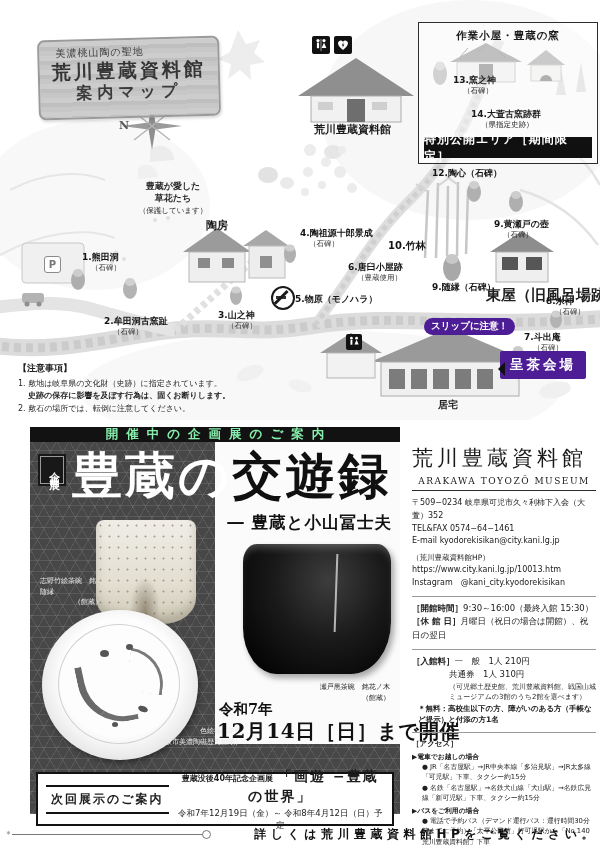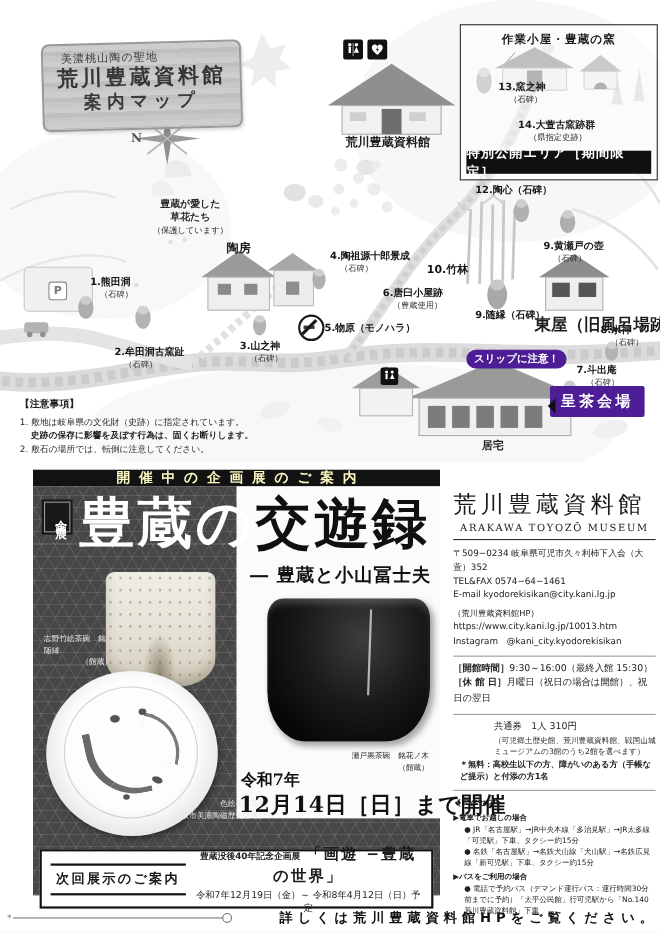--- a/index.html
+++ b/index.html
@@ -38,21 +38,21 @@
   .sq-icon{position:absolute;width:18px;height:18px;background:#111;border-radius:2px;display:flex;align-items:center;justify-content:center;}
   .nosmoke{position:absolute;left:271px;top:286px;width:20px;height:20px;border:2.5px solid #1a1a1a;border-radius:50%;background:#fff;}
   .nosmoke::before{content:"";position:absolute;left:3px;top:8px;width:10px;height:3px;background:#333;}
   .nosmoke::after{content:"";position:absolute;left:-1px;top:7.5px;width:18px;height:2.5px;background:#1a1a1a;transform:rotate(-45deg);}
   .notes{position:absolute;left:18px;top:362px;width:350px;font-size:8px;color:#1f1f1f;line-height:1.55;}
   .notes .nt{font-weight:bold;font-size:9px;margin-bottom:2px;}
   .notes .nb{font-weight:bold;padding-left:10px;}
 
   
   #poster{position:absolute;left:30px;top:427px;width:370px;height:395px;}
-  .p-head{height:15px;background:#121212;color:#fef9c3;display:flex;align-items:center;justify-content:center;
+  .p-head{height:15px;background:#121212;color:#86efac;display:flex;align-items:center;justify-content:center;
     font:bold 12.5px "DejaVu Serif",serif;letter-spacing:8px;text-indent:8px;}
   .p-body{position:relative;height:372px;background-color:#474747;
     background-image:
       repeating-linear-gradient(0deg,rgba(255,255,255,.10) 0 1px,transparent 1px 11px),
       repeating-linear-gradient(60deg,rgba(255,255,255,.09) 0 1px,transparent 1px 11px),
       repeating-linear-gradient(120deg,rgba(255,255,255,.09) 0 1px,transparent 1px 11px);}
   .white-panel{position:absolute;left:185px;top:0;width:185px;height:302px;background:#fbfbfb;}
   .p-tag{position:absolute;left:10px;top:14px;width:20px;padding:7px 1px;background:#181818;color:#fff;
     writing-mode:vertical-rl;font:bold 10.5px "DejaVu Serif",serif;letter-spacing:4px;text-align:center;
     border:1px solid #9a9a9a;box-shadow:0 0 0 2px #181818;}
@@ -405,20 +405,21 @@
     </div>
 
     <div class="i-hr"></div>
     <div class="i-block" style="font-size:8.5px;margin-top:0;">
       <div class="i-line"><b>［開館時間］</b><span>9:30～16:00（最終入館 15:30）</span></div>
       <div class="i-line"><b>［休 館 日］</b><span>月曜日（祝日の場合は開館）、祝日の翌日</span></div>
     </div>
 
     <div class="i-hr"></div>
     <div class="i-block" style="font-size:8.5px;margin-top:0;">
+      <div><b>［入館料］</b><span>一　般</span>　<span>1人 210円</span></div>
       <div class="fee-row"><span>共通券</span>　<span>1人 310円</span></div>
       <div class="fee-note">（可児郷土歴史館、荒川豊蔵資料館、戦国山城ミュージアムの3館のうち2館を選べます）</div>
       <div class="fee-free">＊無料：高校生以下の方、障がいのある方（手帳など提示）と付添の方1名</div>
     </div>
 
     <div class="i-hr"></div>
     <div class="acc">
       <div style="font-weight:bold;font-size:7.5px;">［アクセス］</div>
       <div class="head">▶電車でお越しの場合</div>
       <div class="bullet">● JR「名古屋駅」→JR中央本線「多治見駅」→JR太多線「可児駅」下車、タクシー約15分</div>

